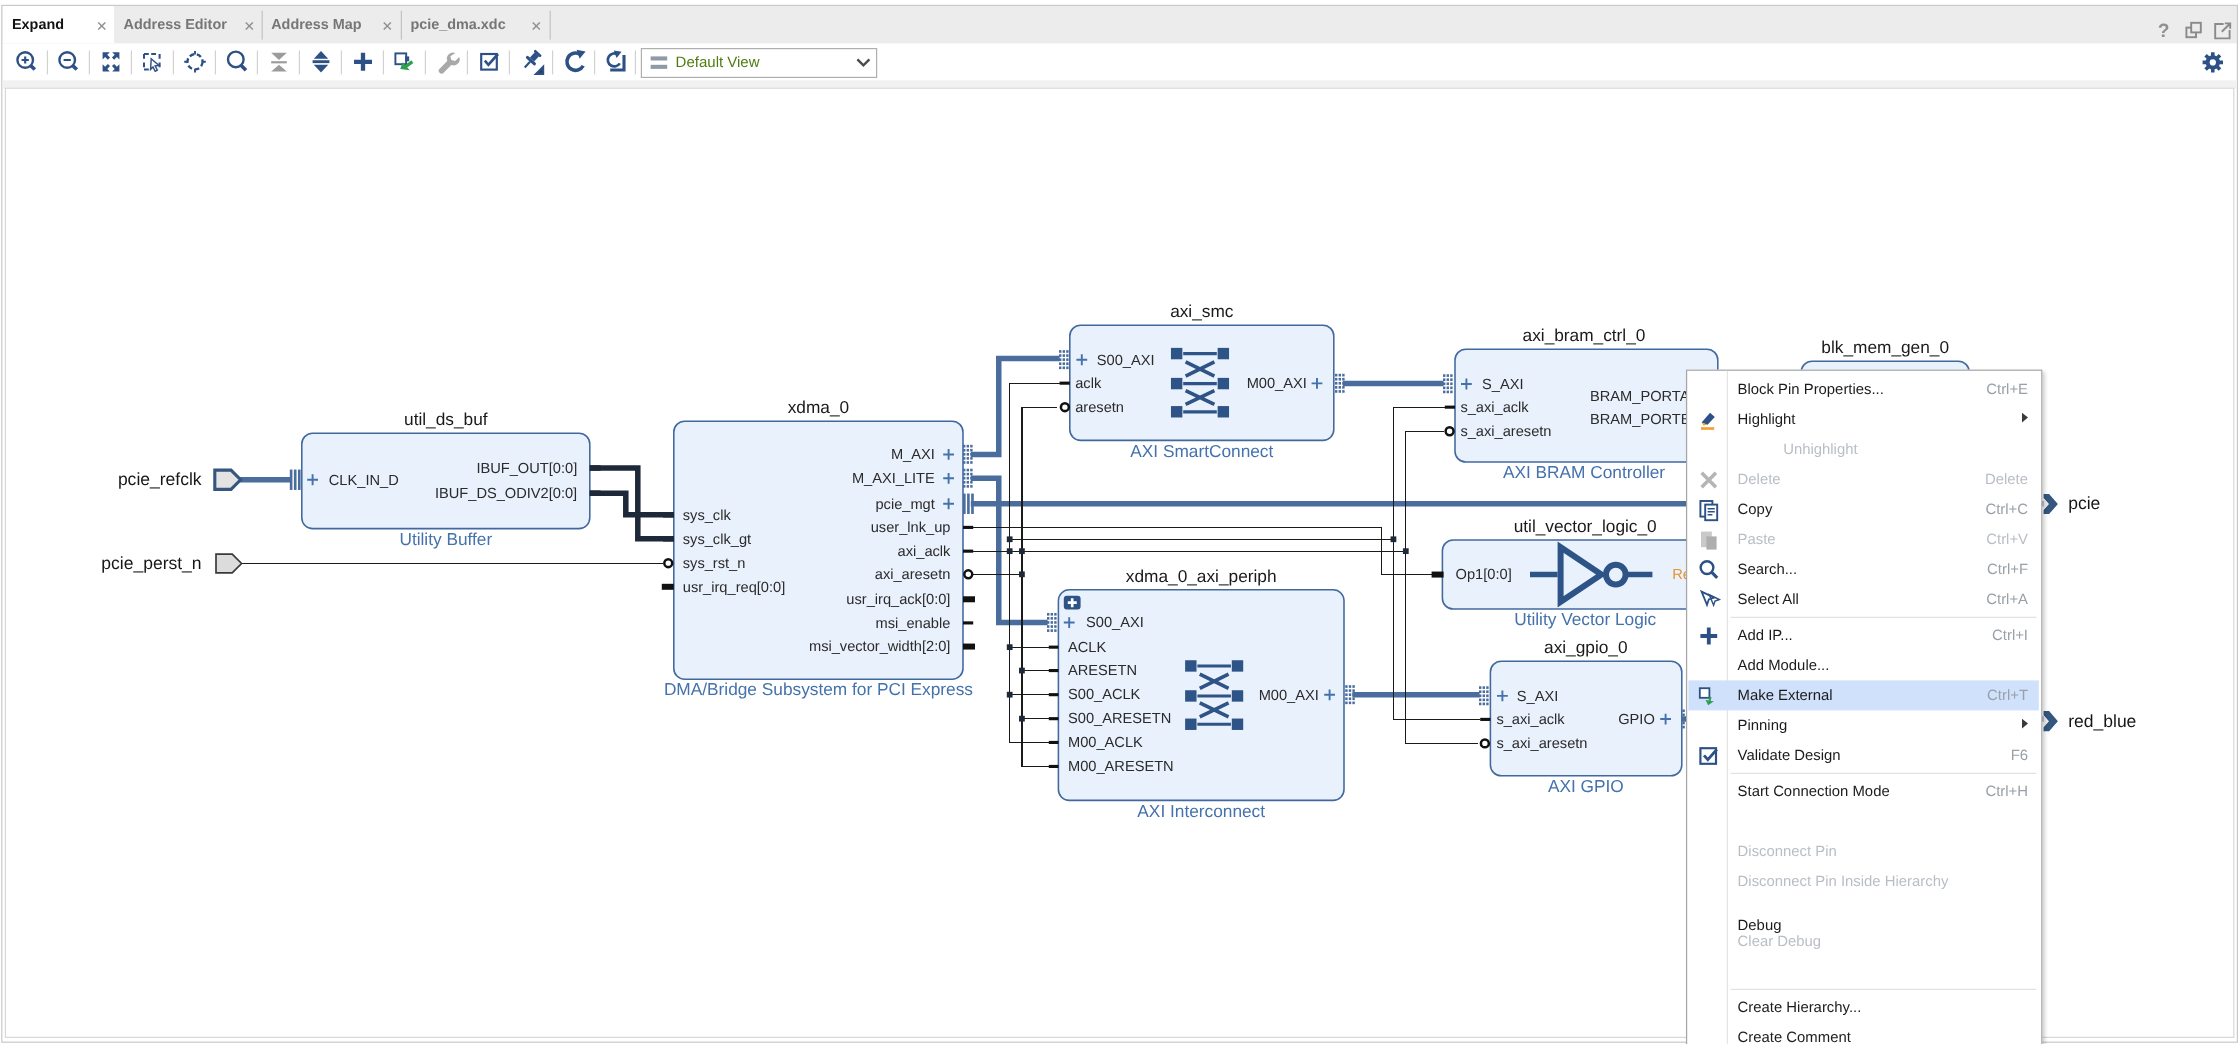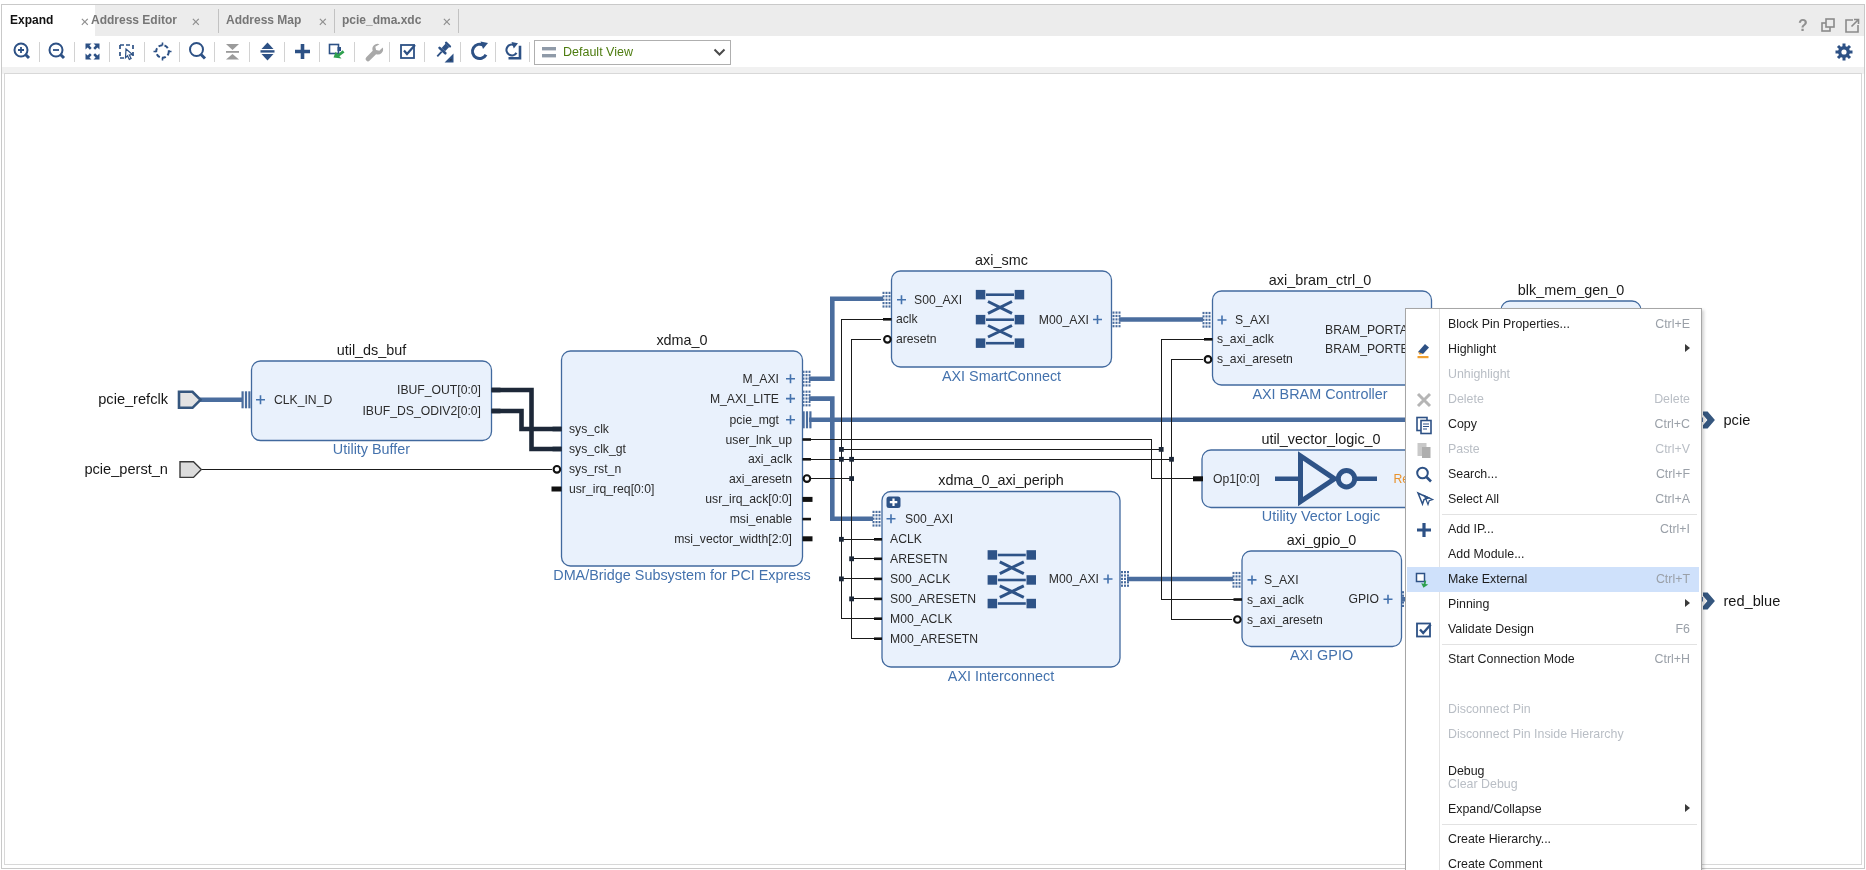--- a/index.html
+++ b/index.html
@@ -25,21 +25,21 @@
 .mi .arr{position:absolute;right:9px;top:7.5px;width:0;height:0;border-left:5px solid #3a3a3a;border-top:4.5px solid transparent;border-bottom:4.5px solid transparent;}
 .msep{position:absolute;left:36px;width:255px;height:1px;background:#e2e2e2;}
 .micon{position:absolute;left:7px;top:3px;width:20px;height:20px;}
 </style></head><body>
 
 <div id="tabbar" class="abs">
 <div class="tab active" style="left:0px;width:93px;">
       <span class="t">Expand</span>
       <span class="x" style="left:78px;">✕</span>
     </div>
-<div class="tab" style="left:81px;width:123px;">
+<div class="tab" style="left:93px;width:123px;">
       <span class="t">Address Editor</span>
       <span class="x" style="left:108px;">✕</span>
     </div>
 <div class="tab" style="left:216px;width:116px;">
       <span class="t">Address Map</span>
       <span class="x" style="left:100px;">✕</span>
     </div>
 <div class="tab" style="left:332px;width:124px;">
       <span class="t">pcie_dma.xdc</span>
       <span class="x" style="left:108px;">✕</span>
@@ -499,21 +499,21 @@
     </div>
 <div class="mi" style="top:27.5px;">
       <svg class="micon" viewBox="0 0 20 20">
         <path d="M4 12 L11 4 L15 7.5 L9 14 Z" fill="#2d5185"></path>
         <path d="M9 14 L5.5 14.5 L4 12 Z" fill="#f0a030"></path>
         <rect x="3.5" y="16" width="11" height="2.2" fill="#f0a030"></rect>
       </svg>
       <span class="lab">Highlight</span>
       <span class="arr"></span>
     </div>
-<div class="mi dis" style="top:52.5px;">
+<div class="mi dis" style="top:52.5px;margin-left:38px;">
       <span class="lab">Unhighlight</span>
     </div>
 <div class="mi dis" style="top:77.5px;">
       <svg class="micon" viewBox="0 0 20 20">
         <path d="M4 4 L16 16 M16 4 L4 16" stroke="#b5b5b5" stroke-width="3" fill="none"></path>
       </svg>
       <span class="lab">Delete</span>
       <span class="sc">Delete</span>
     </div>
 <div class="mi" style="top:102.5px;">
@@ -592,23 +592,19 @@
     </div>
 <div class="mi dis" style="top:412.5px;">
       <span class="lab">Disconnect Pin Inside Hierarchy</span>
     </div>
 <div class="mi" style="top:437.5px;margin-top:12px;">
       <span class="lab">Debug</span>
     </div>
 <div class="mi dis" style="top:462.5px;">
       <span class="lab">Clear Debug</span>
     </div>
-<div class="mi" style="top:487.5px;">
-      <span class="lab">Expand/Collapse</span>
-      <span class="arr"></span>
-    </div>
 <div class="msep" style="top:514.5px;"></div>
 <div class="mi" style="top:517.5px;">
       <span class="lab">Create Hierarchy...</span>
     </div>
 <div class="mi" style="top:542.5px;">
       <span class="lab">Create Comment</span>
     </div>
 </div>
 </body></html>

